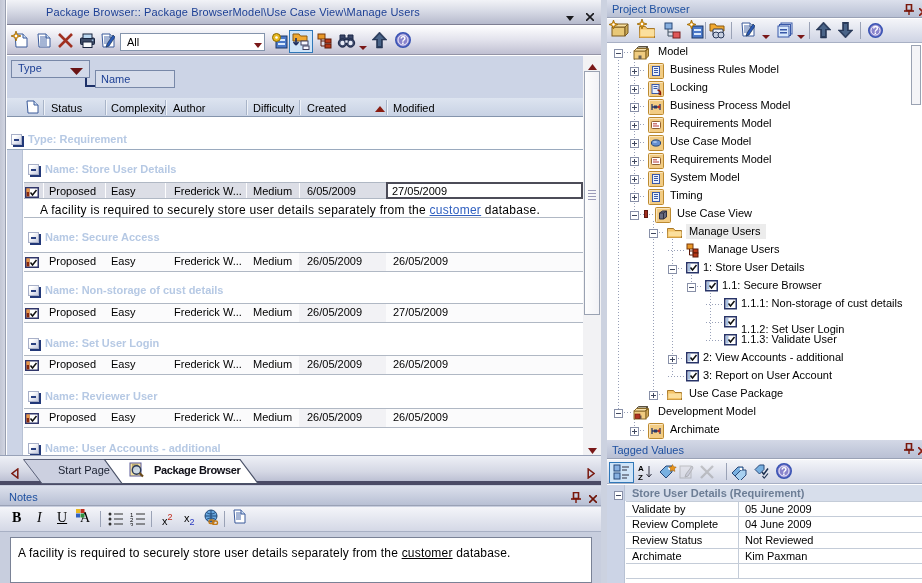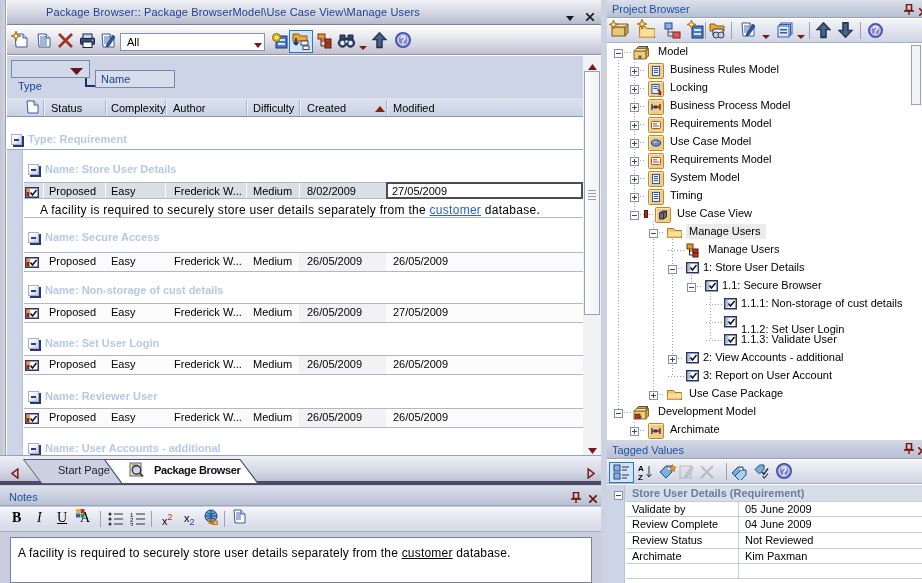--- a/index.html
+++ b/index.html
@@ -94,21 +94,21 @@
         <path d="M7.5 0 L15 8 H10.5 V16 H4.5 V8 H0 Z" fill="#2a3c5c" stroke="#182848" stroke-width="0.5"></path>
         <path d="M7.5 2 L12 7 H9 V14 H6 V7 H3 Z" fill="#4a6488"></path>
       </svg></div>
 <div style="position:absolute;left:395px;top:32px"><svg width="16" height="16" viewBox="0 0 16 16" style="">
         <circle cx="8.0" cy="8.0" r="7.2" fill="#8a84cc" stroke="#3a54b4" stroke-width="1.6"></circle>
         <circle cx="8.0" cy="8.0" r="5.0" fill="none" stroke="#f0f0ff" stroke-width="1"></circle>
         <text x="8.0" y="11.5" font-size="10" font-weight="bold" fill="#fff" text-anchor="middle" font-family="Liberation Sans">?</text>
       </svg></div>
 <div class="abs" style="left:7px;top:56px;width:594px;height:42px;background:#ccd4e6"></div>
 <div class="abs" style="left:11px;top:60px;width:79px;height:18px;background:rgba(255,255,255,0.12);border:1px solid #7888a8"></div>
-<div class="abs nav" style="left:18px;top:80px">Type</div>
+<div class="abs nav" style="left:18px;top:62px">Type</div>
 <div style="position:absolute;left:70px;top:65px"><svg width="13" height="7" viewBox="0 0 13 7" style="">
         <polygon points="0,0 13,0 6.5,7" fill="#6a1414"></polygon>
       </svg></div>
 <div class="abs" style="left:85px;top:78px;width:10px;height:9px;border-left:2px solid #1c3068;border-bottom:2px solid #1c3068"></div>
 <div class="abs" style="left:95px;top:70px;width:80px;height:18px;background:rgba(255,255,255,0.22);border:1px solid #7888a8"></div>
 <div class="abs nav" style="left:101px;top:73px">Name</div>
 <div class="abs" style="left:7px;top:98px;width:576px;height:19px;background:linear-gradient(180deg,#dde4f0,#c8d2e4);border-bottom:1px solid #8494ac"></div>
 <div class="abs" style="left:43px;top:100px;width:1px;height:15px;background:#a8b4c8"></div>
 <div class="abs" style="left:44px;top:100px;width:1px;height:15px;background:#eef2f8"></div>
 <div class="abs" style="left:105px;top:100px;width:1px;height:15px;background:#a8b4c8"></div>
@@ -156,21 +156,21 @@
 <div style="position:absolute;left:18px;top:70px"><svg width="14" height="11" viewBox="0 0 14 11" style="">
           <rect x="0.75" y="0.75" width="12.5" height="9.5" fill="#fff" stroke="#30366a" stroke-width="1.5"></rect>
           <rect x="1.5" y="1.5" width="3" height="8" fill="#8a2808"></rect>
           <rect x="1.5" y="1.5" width="3" height="3.5" fill="#e89848"></rect>
           <path d="M5.5 5.5 l2 2.5 L11.5 3" stroke="#101010" stroke-width="1.5" fill="none"></path>
         </svg></div>
 <div class="abs" style="left:42px;top:68px">Proposed</div>
 <div class="abs" style="left:104px;top:68px">Easy</div>
 <div class="abs" style="left:167px;top:68px">Frederick W...</div>
 <div class="abs" style="left:246px;top:68px">Medium</div>
-<div class="abs" style="left:300px;top:68px">8/02/2009</div>
+<div class="abs" style="left:300px;top:68px">6/05/2009</div>
 <div class="abs" style="left:379px;top:65px;width:197px;height:17px;background:#fff;border:2px solid #4c4c58"></div>
 <div class="abs" style="left:385px;top:68px">27/05/2009</div>
 <div class="abs" style="left:17px;top:82px;width:559px;height:19px;background:#fff;border-bottom:1px solid #b0b8c4"></div>
 <div class="abs" style="left:33px;top:86px;font-size:12px;letter-spacing:0.28px">A facility is required to securely store user details separately from the <span style="color:#3060c0;text-decoration:underline">customer</span> database.</div>
 <div style="position:absolute;left:21px;top:115px;width:11px;height:11px;background:linear-gradient(135deg,#ffffff 25%,#c9cee2 95%);border:1px solid #a8b0c8;"></div>
       <div style="position:absolute;left:32px;top:117px;width:2px;height:11px;background:#223878"></div>
       <div style="position:absolute;left:23px;top:126px;width:9px;height:2px;background:#223878"></div>
       <div style="position:absolute;left:24px;top:119.5px;width:5px;height:2px;background:#2a4080"></div>
 <div class="abs grp" style="left:38px;top:114px">Name: Secure Access</div>
 <div class="abs" style="left:17px;top:135px;width:559px;height:20px;background:#fbfbfc;border-top:1px solid #b0b8c4;border-bottom:1px solid #b0b8c4"></div>

